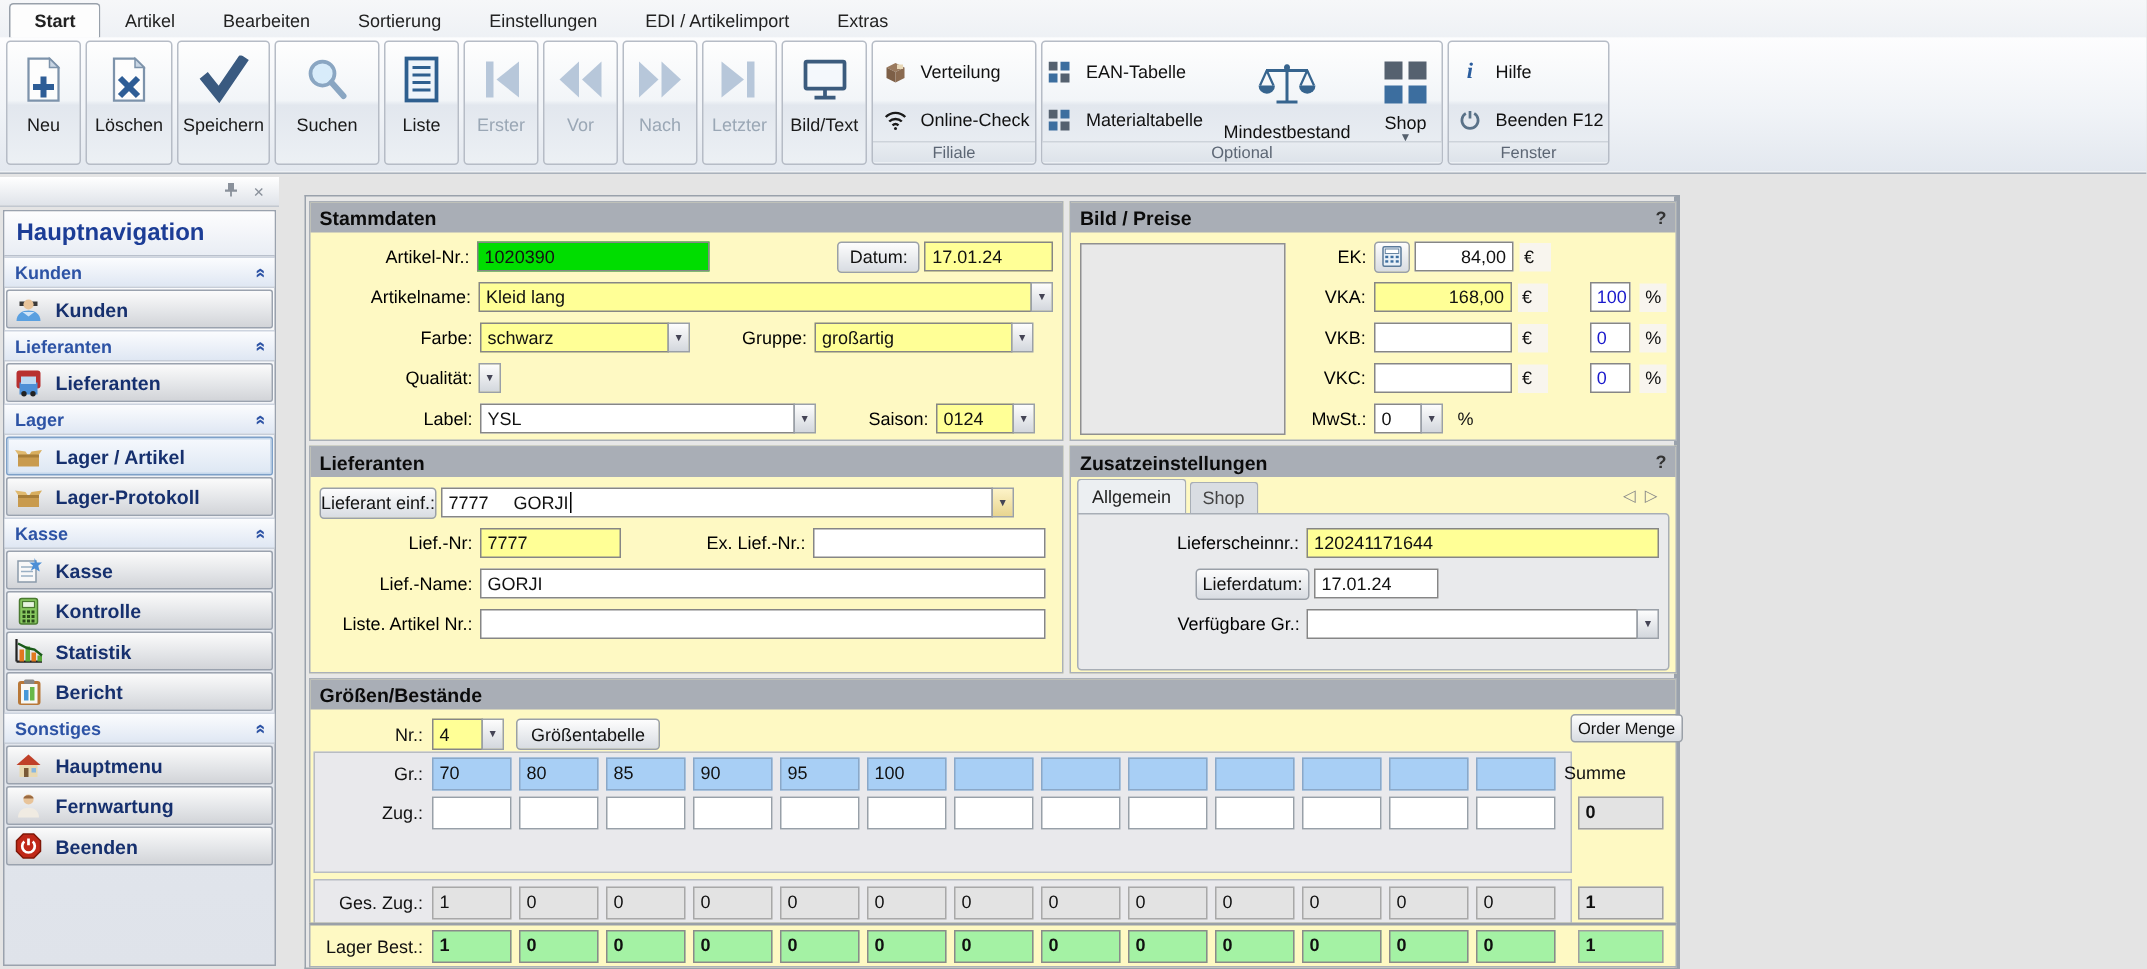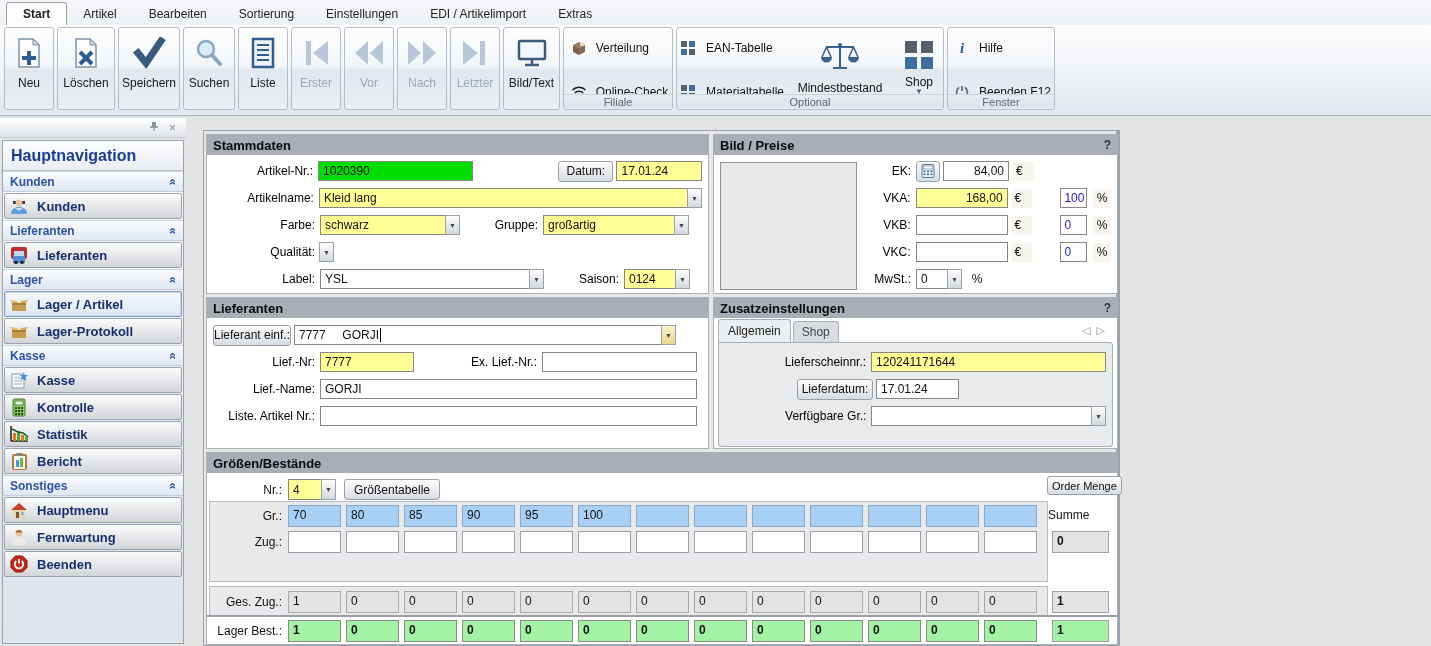--- a/index.html
+++ b/index.html
@@ -19,21 +19,21 @@
     background:linear-gradient(#fdfdfe, #f0f3f7 55%, #e3e8ef); }
   .rpanel { border:1px solid #b6bcc6; border-radius:3px; position:relative;
     background:linear-gradient(#fefefe, #f2f5f8 48%, #e2e7ee 52%, #ecf0f4);
     display:flex; flex-direction:column; align-items:center; justify-content:flex-start; }
   .bigbtn { width:50px; padding-top:6px; }
   .bigbtn .bicon { height:38px; display:flex; align-items:center; justify-content:center; }
   .bigbtn .blabel { font-size:12px; color:#1a1a1a; margin-top:4px; white-space:nowrap; }
   .bigbtn.disabled .blabel { color:#9aa7b5; }
   .rgroup { padding:4px 8px 16px; }
   .rgroup .grows { display:flex; flex-direction:row; gap:10px; align-items:flex-start; }
-  .gcol { display:flex; flex-direction:column; gap:24px; }
+  .gcol { display:flex; flex-direction:column; gap:12px; }
   .gitem { display:flex; align-items:center; gap:6px; font-size:12px; white-space:nowrap; }
   .glabel { position:absolute; bottom:1px; left:0; right:0; text-align:center;
     font-size:11px; color:#5c6674; border-top:1px solid #cdd3da; padding-top:1px;
     background:linear-gradient(#e8ecf1,#dde3ea); }
   .vbig { width:92px; display:flex; flex-direction:column; align-items:center; padding-top:2px; }
   .vbig .blabel { font-size:12px; margin-top:2px; white-space:nowrap; }
   .ddarrow { font-size:8px; color:#55606d; line-height:6px; }
 
   
   .sidebar { position:absolute; top:118px; left:0; width:186px; height:528px; }
@@ -55,21 +55,21 @@
     padding-left:3px; font-size:13px; font-weight:bold; color:#16306e;
     border:1px solid #9aa2ae; border-radius:2px;
     background:linear-gradient(#fbfbfb,#e2e4e7 60%, #d2d4d8); cursor:pointer; }
   .nav-item.selected { background:linear-gradient(#f6f9fd,#dde7f3);
     border:1px solid #7da0c8; box-shadow:0 0 0 1px #c6d8ec inset; }
   .iic { width:22px; height:20px; display:flex; align-items:center; justify-content:center; }
 
   
   .main { position:absolute; top:130px; left:203px; width:917px; height:516px;
     background:#e7e7e7; border:1px solid #99a1ab; border-right:4px solid #9aa2ac; }
-  .section { position:absolute; border:1px solid #aab0b8; background:#ffffff; }
+  .section { position:absolute; border:1px solid #aab0b8; background:#fef9c3; }
   .sechdr { height:20px; background:#a9aeb6; display:flex; align-items:center;
     justify-content:space-between; padding:0 6px; font-size:13px; font-weight:bold; color:#0b0b0b; }
   .sechelp { font-weight:bold; color:#333; font-size:12px; cursor:default; }
 
   .frow { display:flex; align-items:center; height:20px; margin:7px 6px 0; }
   .flabel { text-align:right; padding-right:5px; font-size:12px; color:#000; white-space:nowrap; }
   .tf { border:1px solid #868686; background:#fff; height:20px; font-size:12px;
     padding:0 4px; display:flex; align-items:center; white-space:pre; overflow:hidden; }
   .yellow { background:#ffff96; }
   .greenf { background:#00dd00; }
@@ -153,21 +153,21 @@
       <div class="blabel">Löschen</div>
     </div>
     <div class="rpanel bigbtn" style="width:62px">
       <div class="bicon">
         <svg width="34" height="32" viewBox="0 0 34 32">
             <path d="M6 16l8 10L29 4" fill="none" stroke="#3a5a80" stroke-width="7" stroke-linecap="square"></path>
           </svg>
       </div>
       <div class="blabel">Speichern</div>
     </div>
-    <div class="rpanel bigbtn" style="width:52px">
+    <div class="rpanel bigbtn" style="width:70px">
       <div class="bicon">
         <svg width="32" height="32" viewBox="0 0 32 32">
             <circle cx="13" cy="12" r="8" fill="#d8ecfa" stroke="#8aa6c2" stroke-width="2.5"></circle>
             <line x1="19" y1="18" x2="27" y2="27" stroke="#8aa6c2" stroke-width="4" stroke-linecap="round"></line>
           </svg>
       </div>
       <div class="blabel">Suchen</div>
     </div>
     <div class="rpanel bigbtn">
       <div class="bicon">
@@ -688,21 +688,21 @@
           <div class="cell c-gr">100</div>
           <div class="cell c-gr"></div>
           <div class="cell c-gr"></div>
           <div class="cell c-gr"></div>
           <div class="cell c-gr"></div>
           <div class="cell c-gr"></div>
           <div class="cell c-gr"></div>
           <div class="cell c-gr"></div>
         </div>
     </div>
-    <div style="position:absolute; left:841px; top:55px; width:57px; text-align:left; font-size:12px;">Summe</div>
+    <div style="position:absolute; left:820px; top:55px; width:57px; text-align:right; font-size:12px;">Summe</div>
 
     <div class="grow" style="left:0; top:78px;">
       <div class="rowlab">Zug.:</div>
       <div class="cells" id="zug-cells">
           <div class="cell c-zug"></div>
           <div class="cell c-zug"></div>
           <div class="cell c-zug"></div>
           <div class="cell c-zug"></div>
           <div class="cell c-zug"></div>
           <div class="cell c-zug"></div>

